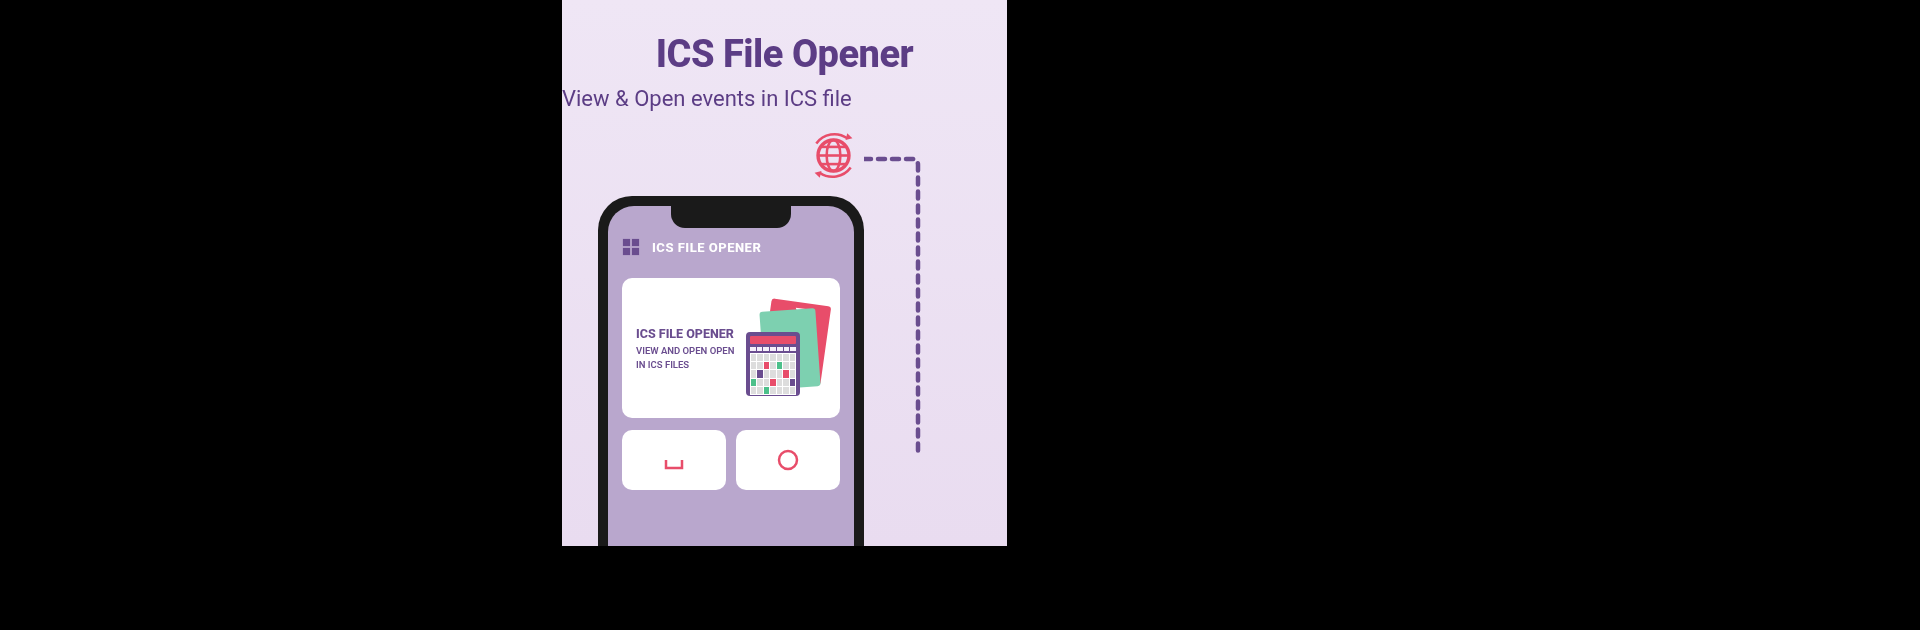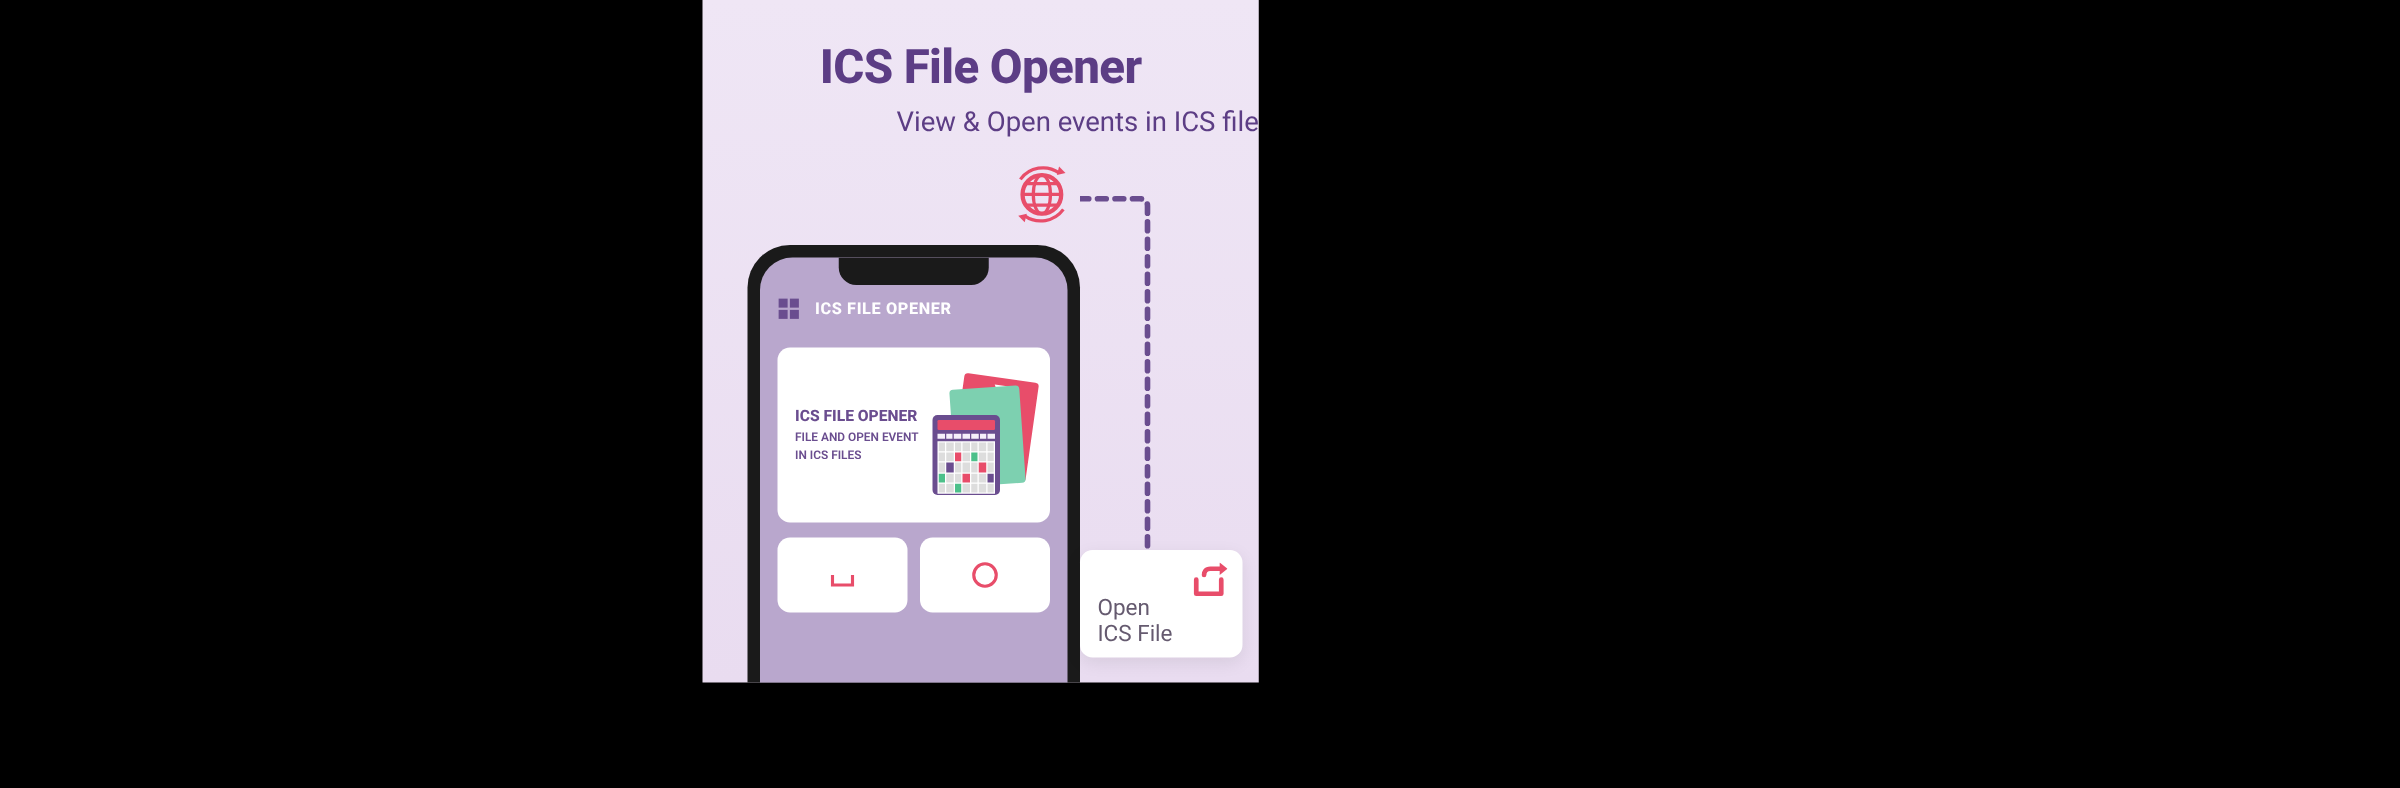--- a/index.html
+++ b/index.html
@@ -22,21 +22,21 @@
   }
   .title {
     text-align: center;
     font-size: 38px;
     font-weight: 800;
     color: #5c3d85;
     margin-top: 32px;
     letter-spacing: -0.5px;
   }
   .subtitle {
-    text-align: right;
+    text-align: left;
     font-size: 22px;
     color: #5c3d85;
     margin-top: 10px;
     font-weight: 400;
   }
   .globe-icon {
     position: absolute;
     top: 128px;
     left: 244px;
     width: 55px;
@@ -267,21 +267,21 @@
           <rect x="11" y="1" width="8" height="8" fill="#6a4d8f"></rect>
           <rect x="1" y="11" width="8" height="8" fill="#6a4d8f"></rect>
           <rect x="11" y="11" width="8" height="8" fill="#6a4d8f"></rect>
         </svg>
         <div class="app-title">ICS FILE OPENER</div>
       </div>
 
       <div class="card">
         <div class="card-text">
           <div class="card-title">ICS FILE OPENER</div>
-          <div class="card-sub1">FILE AND OPEN EVENT</div>
+          <div class="card-sub1">VIEW AND OPEN OPEN</div>
           <div class="card-sub2">IN ICS FILES</div>
         </div>
         <div class="card-illustration">
           <div class="sheet-pink"></div>
           <div class="sheet-green"></div>
           <div class="cal">
             <div class="cal-bar"></div>
             <div class="cal-days">
                 <span></span>
                 <span></span>
@@ -340,23 +340,14 @@
         </div>
         <div class="row-btn">
           <svg width="24" height="24" viewBox="0 0 24 24">
             <circle cx="12" cy="12" r="9" fill="none" stroke="#e84d6a" stroke-width="2.5"></circle>
           </svg>
         </div>
       </div>
     </div>
   </div>
 
-  <div class="callout">
-    <svg class="callout-icon" viewBox="0 0 24 24">
-      <path d="M 4 11 L 4 20 L 20 20 L 20 11" fill="none" stroke="#e84d6a" stroke-width="3" stroke-linecap="round" stroke-linejoin="round"></path>
-      <path d="M 9 8 C 9 6 10 4 13 4 L 19 4" fill="none" stroke="#e84d6a" stroke-width="3" stroke-linecap="round"></path>
-      <polygon points="19,0 24,4 19,8" fill="#e84d6a"></polygon>
-    </svg>
-    <div class="callout-text1">Open</div>
-    <div class="callout-text2">ICS File</div>
-  </div>
 
 </div>
 
 </body></html>

